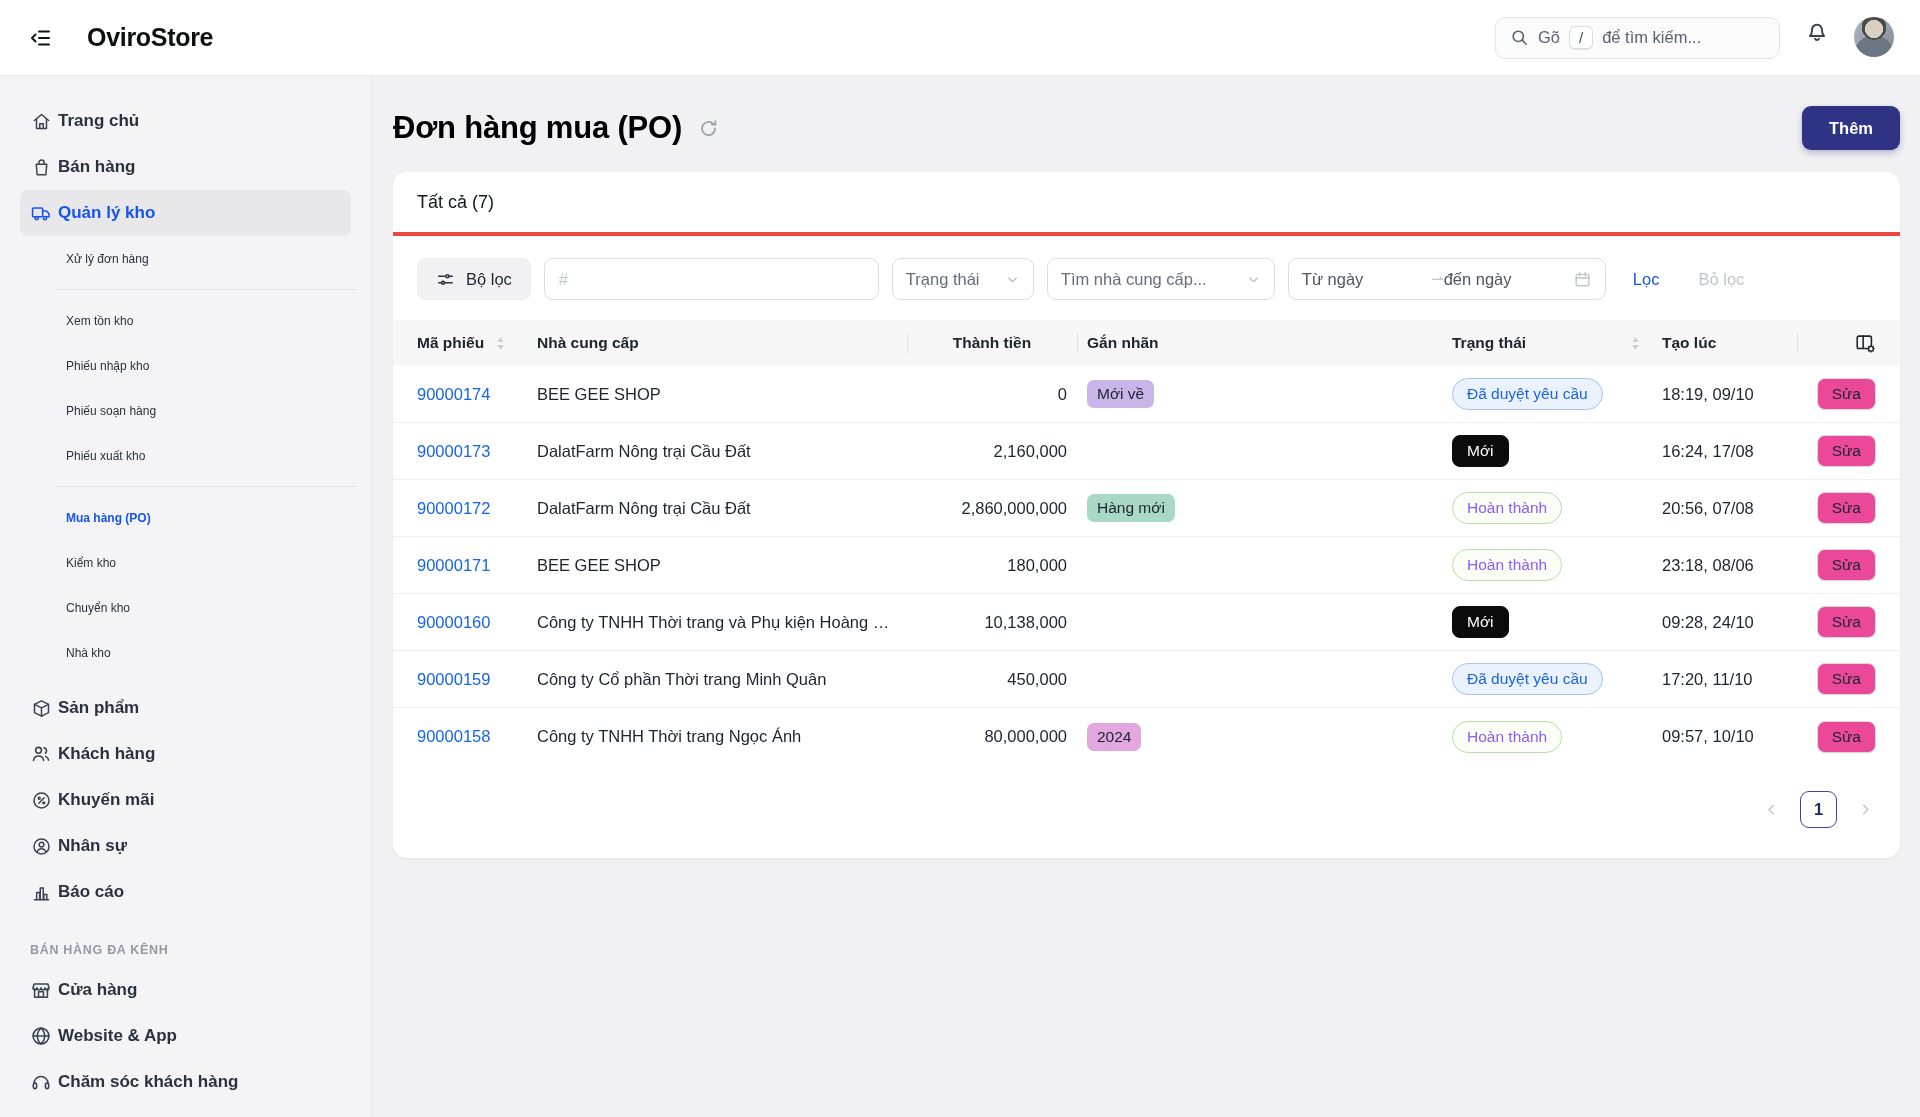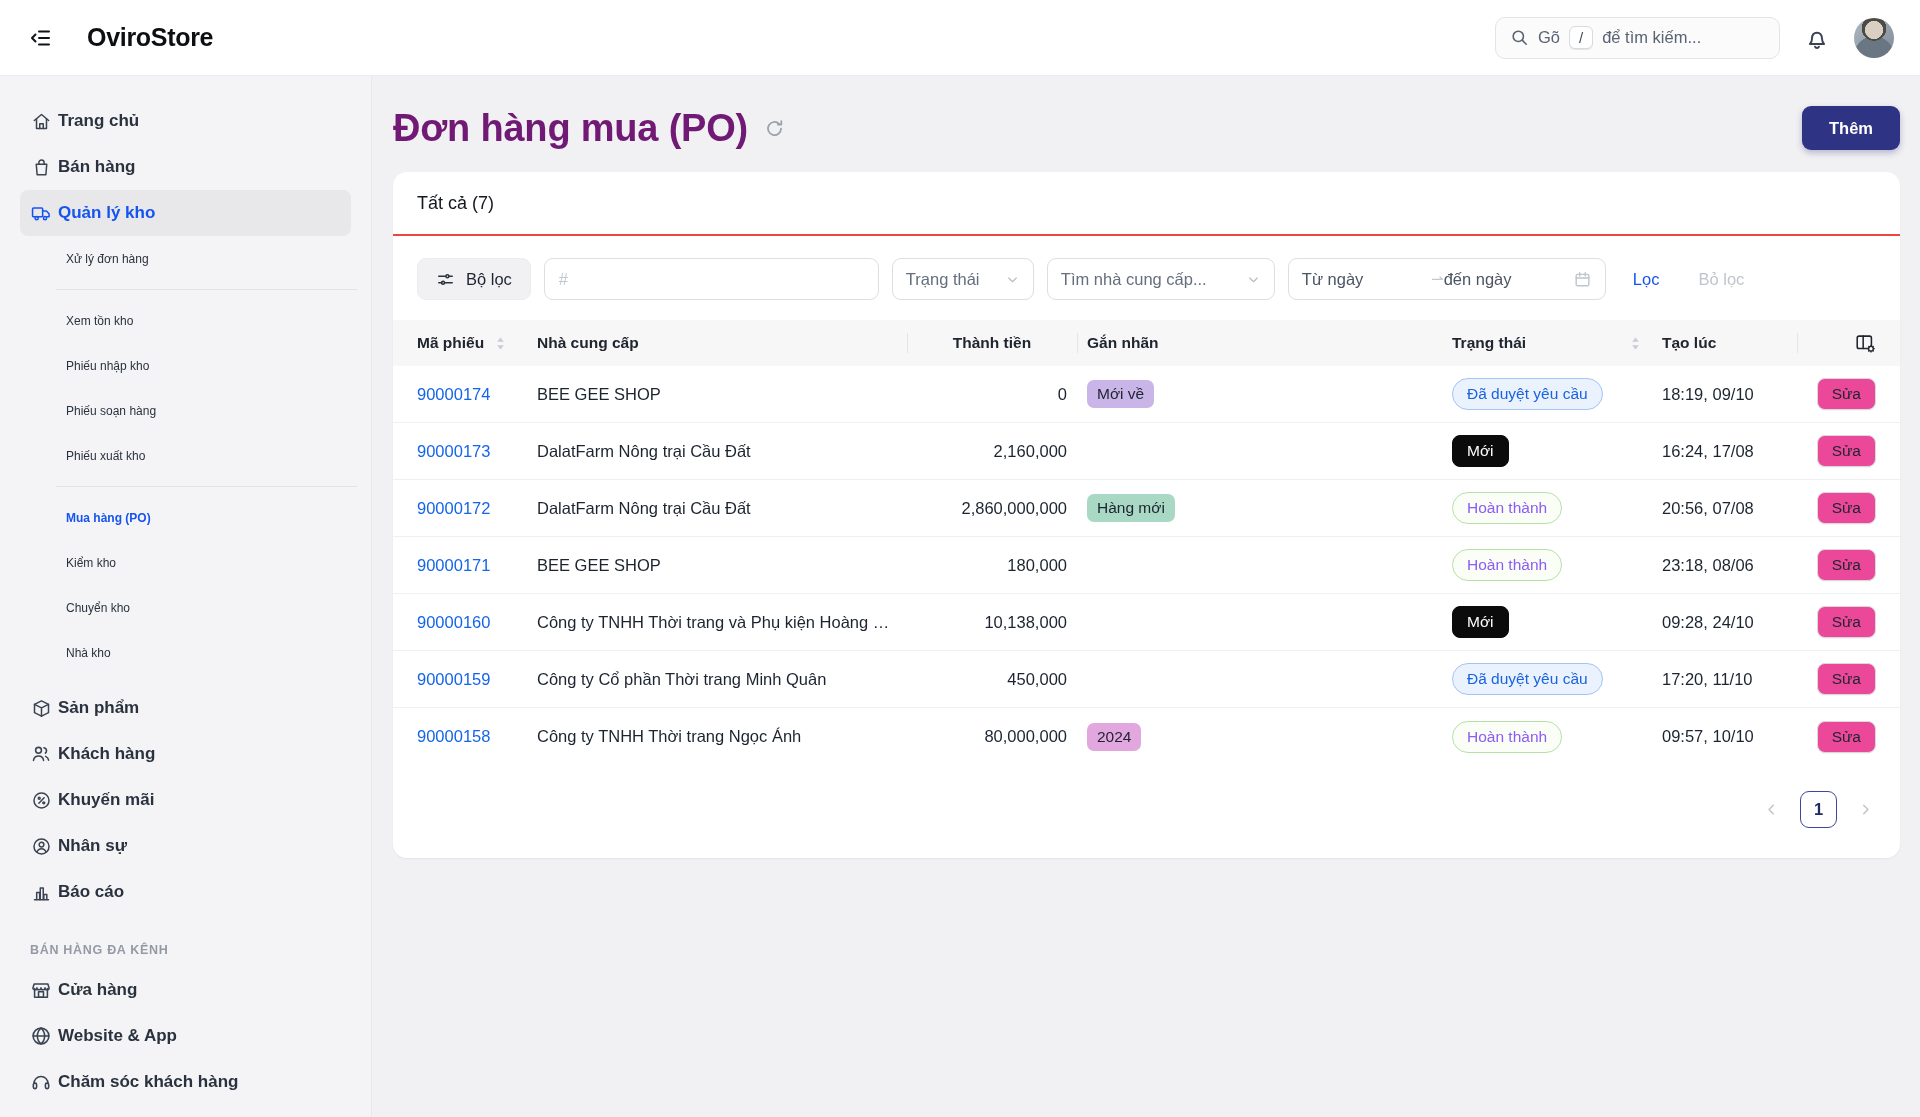--- a/index.html
+++ b/index.html
@@ -12,21 +12,21 @@
 
   
   .topbar {
     height:76px; background:#ffffff; border-bottom:1px solid #ebecef;
     display:flex; align-items:center; justify-content:space-between;
     padding:0 26px; position:relative; z-index:5;
   }
   .topbar-left { display:flex; align-items:center; gap:31px; }
   .collapse-btn { width:30px; height:30px; display:flex; align-items:center; justify-content:center; cursor:pointer; color:#101319; }
   .logo { font-size:25px; font-weight:800; color:#0d0f13; letter-spacing:-0.3px; }
-  .topbar-right { display:flex; align-items:center; gap:24px;margin-left:8px; }
+  .topbar-right { display:flex; gap:24px;margin-left:8px; }
   .searchbox {
     width:285px; height:42px; border:1px solid #e2e4e8; background:#fbfbfc;
     border-radius:10px; display:flex; align-items:center; gap:9px; padding:0 14px;
     color:#5a6372; font-size:16.5px; cursor:text;
   }
   .searchbox .keycap {
     border:1px solid #d8dbdf; background:#fff; border-radius:6px;
     padding:2px 9px; font-size:15px; color:#434b58; box-shadow:0 1px 0 #e3e5e8;
   }
   .bell { color:#3a4352; cursor:pointer; }
@@ -66,34 +66,34 @@
   .side-divider { height:1px; background:#e2e3e6; margin:8px 14px 8px 56px; }
   .side-gap { height:10px; }
   .side-section-label {
     margin:28px 0 10px 30px; font-size:12.5px; font-weight:700;
     letter-spacing:0.7px; color:#949aa5;
   }
 
   
   .page-head { display:flex; align-items:center; justify-content:space-between; margin:8px 0 22px; }
   .page-title-wrap { display:flex; align-items:center; gap:16px; }
-  .page-title { font-size:38px; font-weight:700; color:#701a75; letter-spacing:-0.2px; }
+  .page-title { font-size:31px; font-weight:700; color:#000000; letter-spacing:-0.2px; }
   .refresh-btn { color:#9aa1ab; cursor:pointer; }
   .add-btn {
     background:var(--navy,#2e3483); color:#fff; border:none; cursor:pointer;
     height:44px; padding:0 27px; border-radius:9px; font-size:16.5px; font-weight:600;
     font-family:inherit; box-shadow:0 3px 6px rgba(42,48,122,.3);
   }
 
   
   .card {
     background:#fff; border-radius:14px; box-shadow:0 1px 2px rgba(16,24,40,.05);
     overflow:hidden;
   }
-  .tabs-row { height:64px; display:flex; align-items:center; padding:0 24px; border-bottom:2px solid #ef4444;text-align:right; }
+  .tabs-row { height:64px; display:flex; align-items:center; padding:0 24px; border-bottom:4px solid #ef4444;text-align:right; }
   .tab { font-size:18px; font-weight:500; color:#15181e; cursor:pointer; }
 
   
   .filters { display:flex; align-items:center; gap:13px; padding:22px 24px 20px; }
   .filter-btn {
     height:42px; display:flex; align-items:center; gap:11px; padding:0 18px;
     background:#f1f1f3; border:1px solid #ececef; border-radius:9px; cursor:pointer;
     font-size:16.5px; font-weight:500; color:#1c2430; font-family:inherit;
   }
   .filter-btn .ficon { color:#2a323f; }

